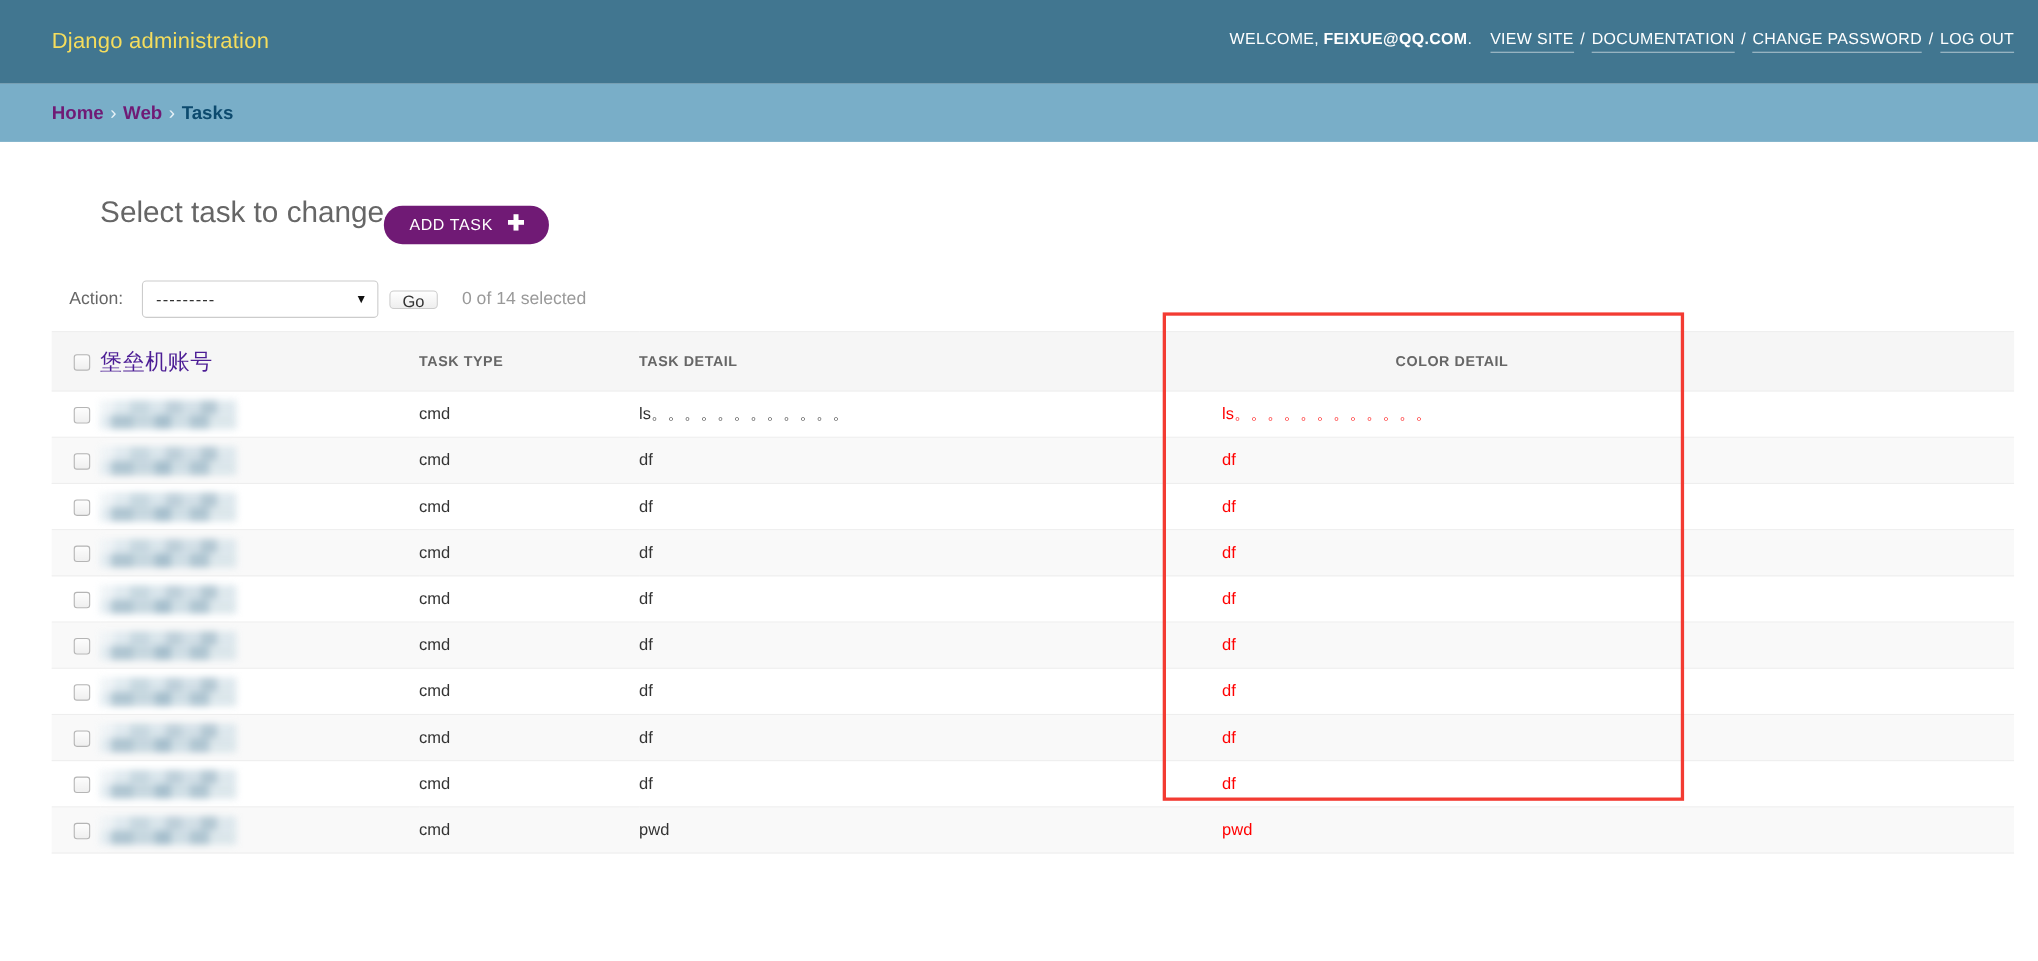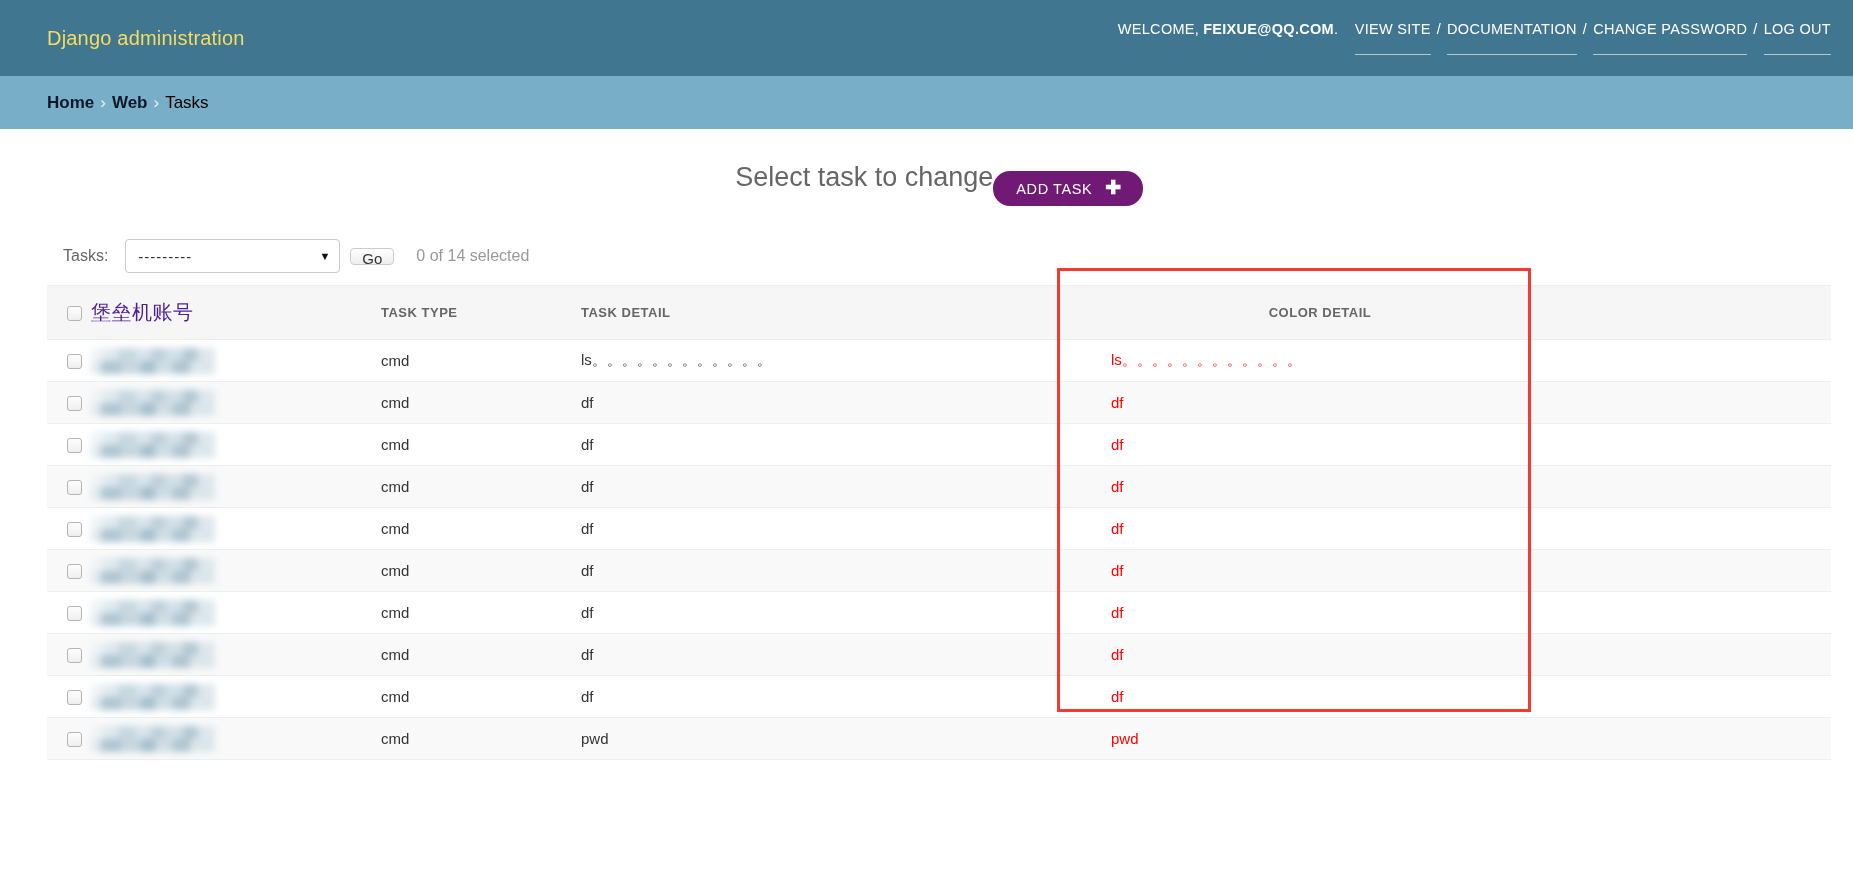--- a/index.html
+++ b/index.html
@@ -38,51 +38,52 @@
     align-items: baseline;
     white-space: nowrap;
   }
   #user-tools .welcome-word { font-weight: 400; color: #fff; }
   #user-tools .username { font-weight: bold; color: #fff; padding-left: 4px;}
   #user-tools .sep { padding: 0 6px; color: #fff; }
   #user-tools a {
     color: #ffffff;
     text-decoration: none;
     border-bottom: 1px solid rgba(255,255,255,0.6);
-    padding-bottom: 17px;
+    padding-bottom: 3px;
   }
 
   
   #breadcrumbs {
     height: 53px;
     background: #79aec8;
     display: flex;
     align-items: center;
     padding: 0 47px;
     font-size: 17px;
     color: #ffffff;
   }
   #breadcrumbs a {
-    color: #0f172a;
+    color: #701a75;
     font-weight: bold;
     text-decoration: none;
   }
   #breadcrumbs .crumb-sep { padding: 0 6px; color: #e8f2f7; font-weight: normal; }
-  #breadcrumbs .current { color: #000000; font-weight: normal; }
+  #breadcrumbs .current { color: #0c4a6e; font-weight: bold; }
 
   
   #content {
     padding: 0 22px 0 47px;
     position: relative;
   }
   #content-head {
     display: flex;
     align-items: flex-start;
-    justify-content: center;
-    padding-top: 32px;
+    justify-content: flex-start;
+    padding-top: 48px;
+    margin-left: 44px;
   }
   #page-title {
     font-size: 27px;
     font-weight: 300;
     color: #666666;
     margin: 0;
     line-height: 1.2;
   }
   #object-tools {
     margin-top: 10px;
@@ -300,21 +301,21 @@
       <a href="#" class="addlink" style="background: #701a75;">
         <span>ADD TASK</span>
         <span class="plus-icon">✚</span>
       </a>
     </div>
   </div>
 
   <div id="changelist">
 
     <div id="toolbar-actions">
-      <label id="action-label" for="action-select">Tasks:</label>
+      <label id="action-label" for="action-select">Action:</label>
       <span class="select-wrap">
         <select id="action-select">
           <option>---------</option>
         </select>
         <span class="caret">▼</span>
       </span>
       <button id="go-button">Go</button>
       <span id="selection-counter">0 of 14 selected</span>
     </div>
 

